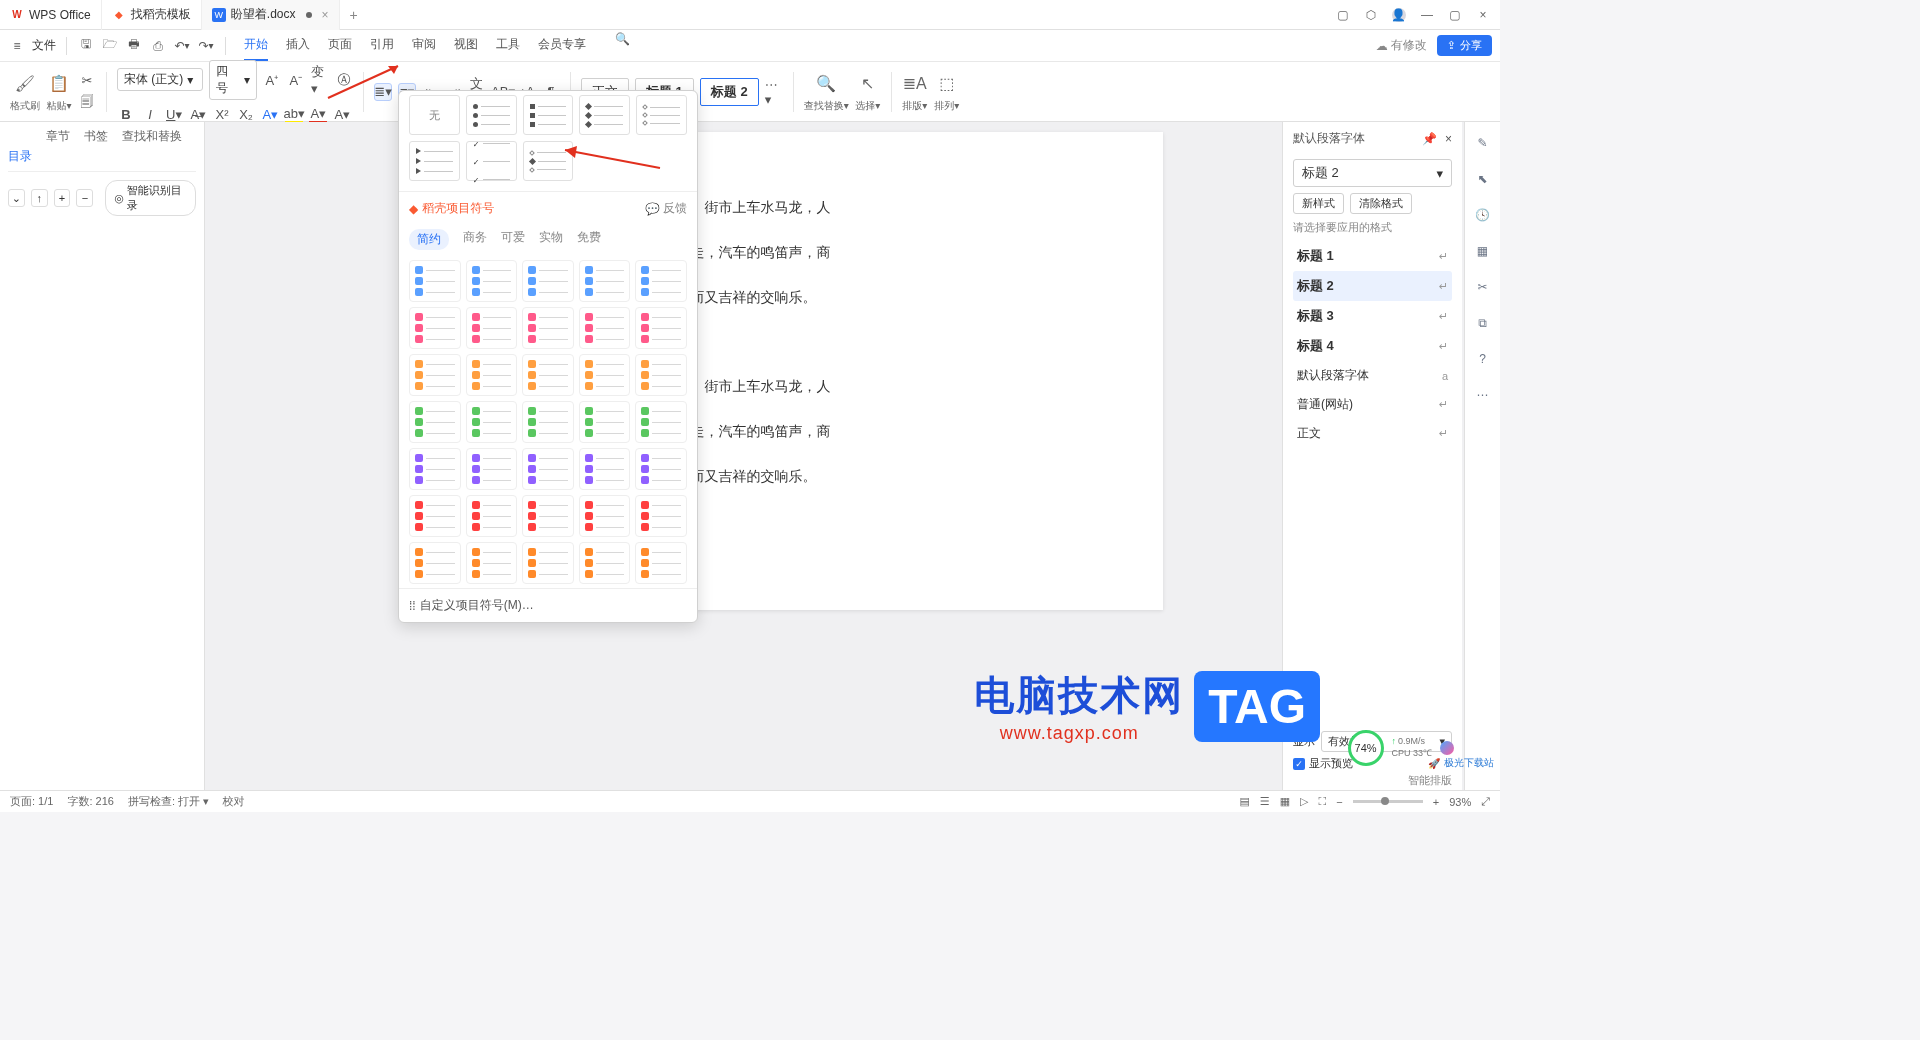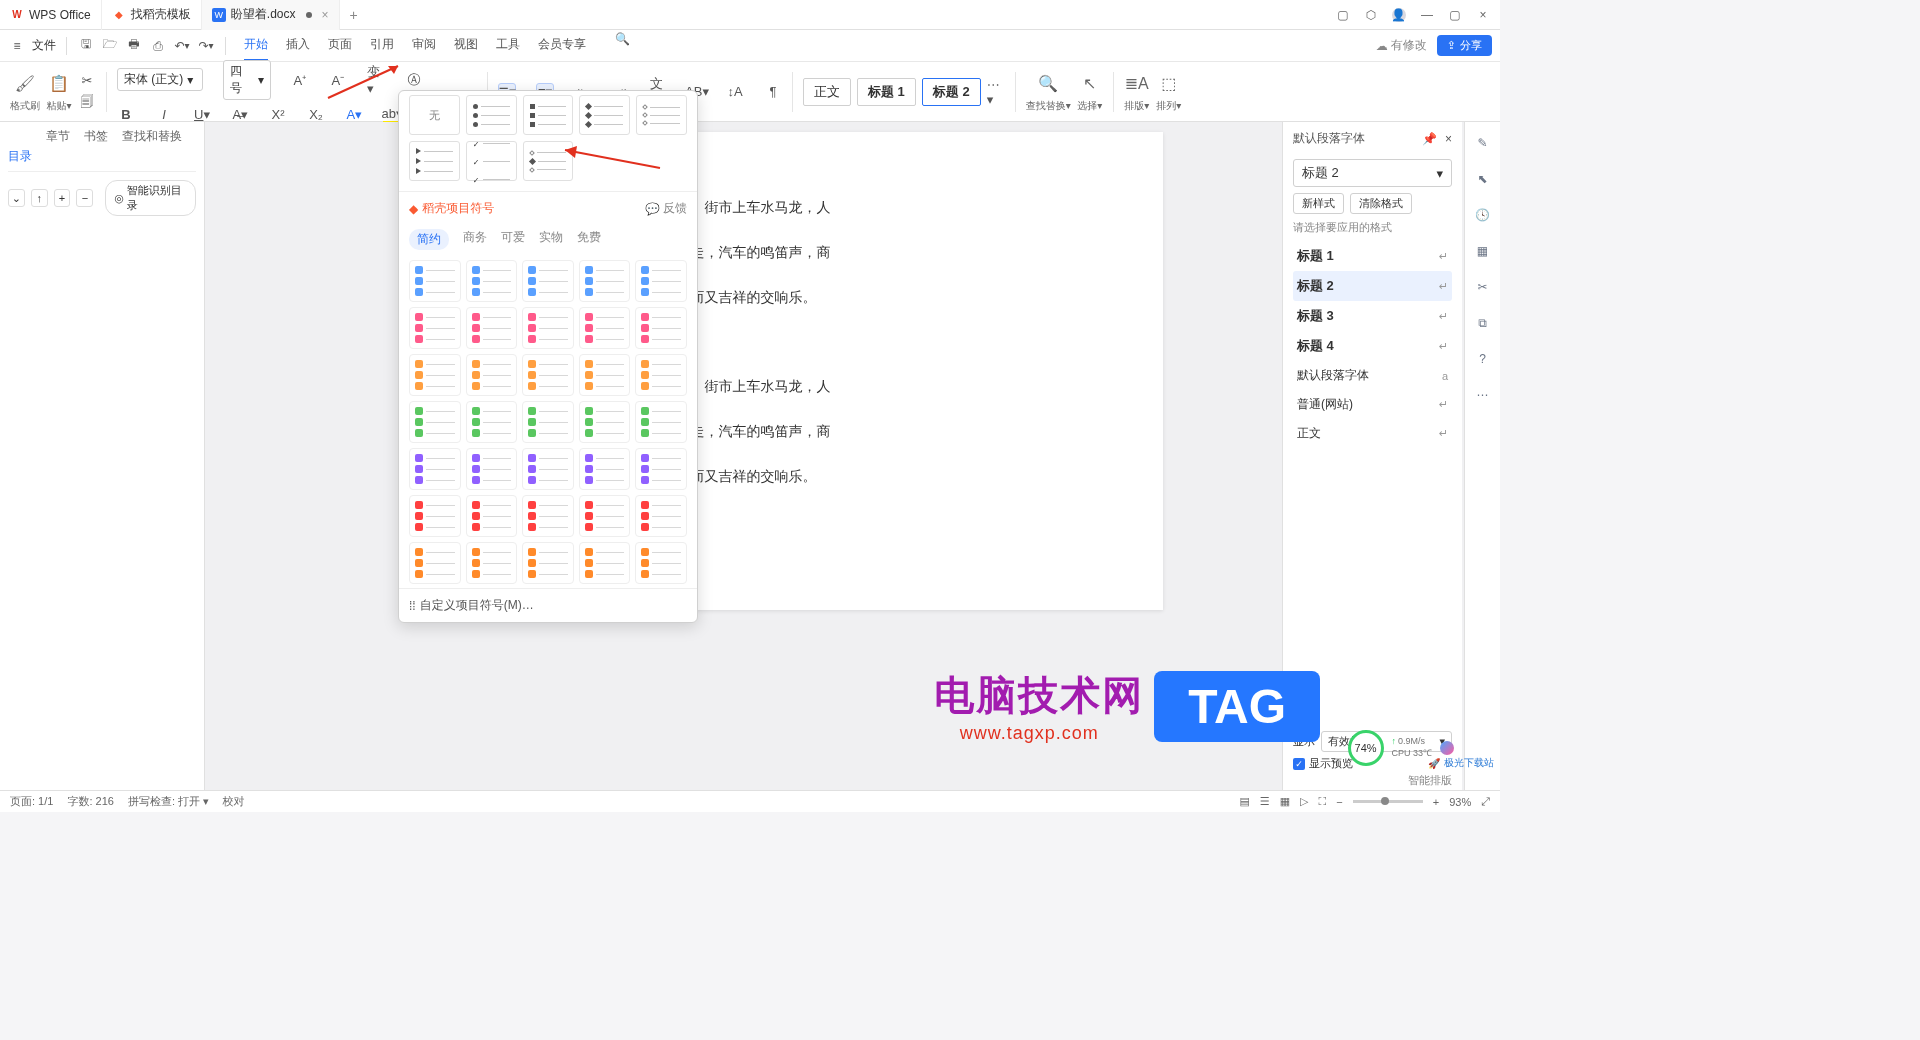--- a/index.html
+++ b/index.html
@@ -26,21 +26,21 @@
 .menu-tab.active { color: #2972f4; border-bottom: 2px solid #2972f4; font-weight: 500; }
 .menu-right { margin-left: auto; display: flex; align-items: center; gap: 10px; }
 .share-btn { background: #2972f4; color: #fff; padding: 3px 10px; border-radius: 4px; display: flex; align-items: center; gap: 4px; font-size: 11px; }
 
 
 .ribbon { height: 60px; background: #fff; display: flex; align-items: center; padding: 0 10px; border-bottom: 1px solid #e0e0e0; gap: 6px; }
 .ribbon-group { display: flex; flex-direction: column; align-items: center; gap: 2px; font-size: 10px; color: #666; }
 .ribbon-big-icon { width: 26px; height: 26px; display: flex; align-items: center; justify-content: center; font-size: 16px; }
 .ribbon-sep { width: 1px; height: 40px; background: #e5e5e5; margin: 0 4px; }
 .ribbon-col { display: flex; flex-direction: column; gap: 4px; }
-.ribbon-row { display: flex; align-items: center; gap: 20px; }
+.ribbon-row { display: flex; align-items: center; gap: 6px; }
 .combo { border: 1px solid #d0d0d0; border-radius: 3px; padding: 2px 6px; display: flex; align-items: center; gap: 4px; background: #fff; }
 .small-icon { width: 18px; height: 18px; display: flex; align-items: center; justify-content: center; color: #555; font-size: 13px; }
 .style-box { border: 1px solid #d0d0d0; padding: 4px 10px; border-radius: 2px; font-size: 13px; }
 .style-box.sel { border: 1px solid #2972f4; }
 
 
 .main { display: flex; height: calc(100% - 140px); position: relative; }
 .left-panel { width: 205px; background: #fff; border-right: 1px solid #e0e0e0; padding: 6px 8px; }
 .left-tabs { display: flex; gap: 14px; border-bottom: 1px solid #eee; padding-bottom: 6px; font-size: 12px; }
 .left-tab { color: #666; }
@@ -103,23 +103,23 @@
 .icon-strip { width: 36px; background: #fff; border-left: 1px solid #e0e0e0; position: absolute; right: 0; top: 0; bottom: 0; display: flex; flex-direction: column; align-items: center; gap: 18px; padding: 12px 0; }
 .strip-icon { width: 18px; height: 18px; color: #6a7485; display: flex; align-items: center; justify-content: center; }
 
 
 .status-bar { position: absolute; bottom: 0; left: 0; right: 0; height: 22px; background: #fff; border-top: 1px solid #e0e0e0; display: flex; align-items: center; padding: 0 10px; font-size: 11px; color: #666; gap: 14px; }
 .status-right { margin-left: auto; display: flex; align-items: center; gap: 10px; }
 
 
 .watermark { position: absolute; right: 180px; bottom: 50px; z-index: 50; display: flex; align-items: center; gap: 10px;}
 .wm-text { font-family: "SimHei", sans-serif; display: flex; flex-direction: column; align-items: center; }
-.wm-main { color: #a21caf; font-size: 40px; font-weight: 700; letter-spacing: 2px; margin-left: 20px; }
+.wm-main { color: #1d4ed8; font-size: 40px; font-weight: 700; letter-spacing: 2px; margin-left: 20px; }
 .wm-url { color: #e1301e; font-size: 18px; letter-spacing: 1px; }
-.wm-tag { background: #2577ff; color: #fff; font-size: 48px; font-weight: 800; padding: 8px 34px; border-radius: 8px; font-family: Arial, sans-serif; }
+.wm-tag { background: #2577ff; color: #fff; font-size: 48px; font-weight: 800; padding: 8px 14px; border-radius: 8px; font-family: Arial, sans-serif; }
 
 
 .gauges { position: absolute; right: 46px; bottom: 28px; display: flex; align-items: center; gap: 8px; z-index: 60; }
 .gauge { width: 36px; height: 36px; border-radius: 50%; border: 3px solid #39d36a; display: flex; align-items: center; justify-content: center; font-size: 11px; background: #fff; }
 .ginfo { font-size: 9px; color: #777; line-height: 1.3; }
 .gline { display: flex; align-items: center; gap: 2px; }
 .xzlogo { position: absolute; right: 6px; bottom: 24px; font-size: 10px; color: #2e7cd6; z-index: 60; display: flex; align-items: center; gap: 3px; }
 
 .rp-bottom { position: absolute; bottom: 6px; left: 10px; right: 10px; }
 .rp-show { display: flex; align-items: center; gap: 6px; font-size: 11px; margin: 4px 0; }

